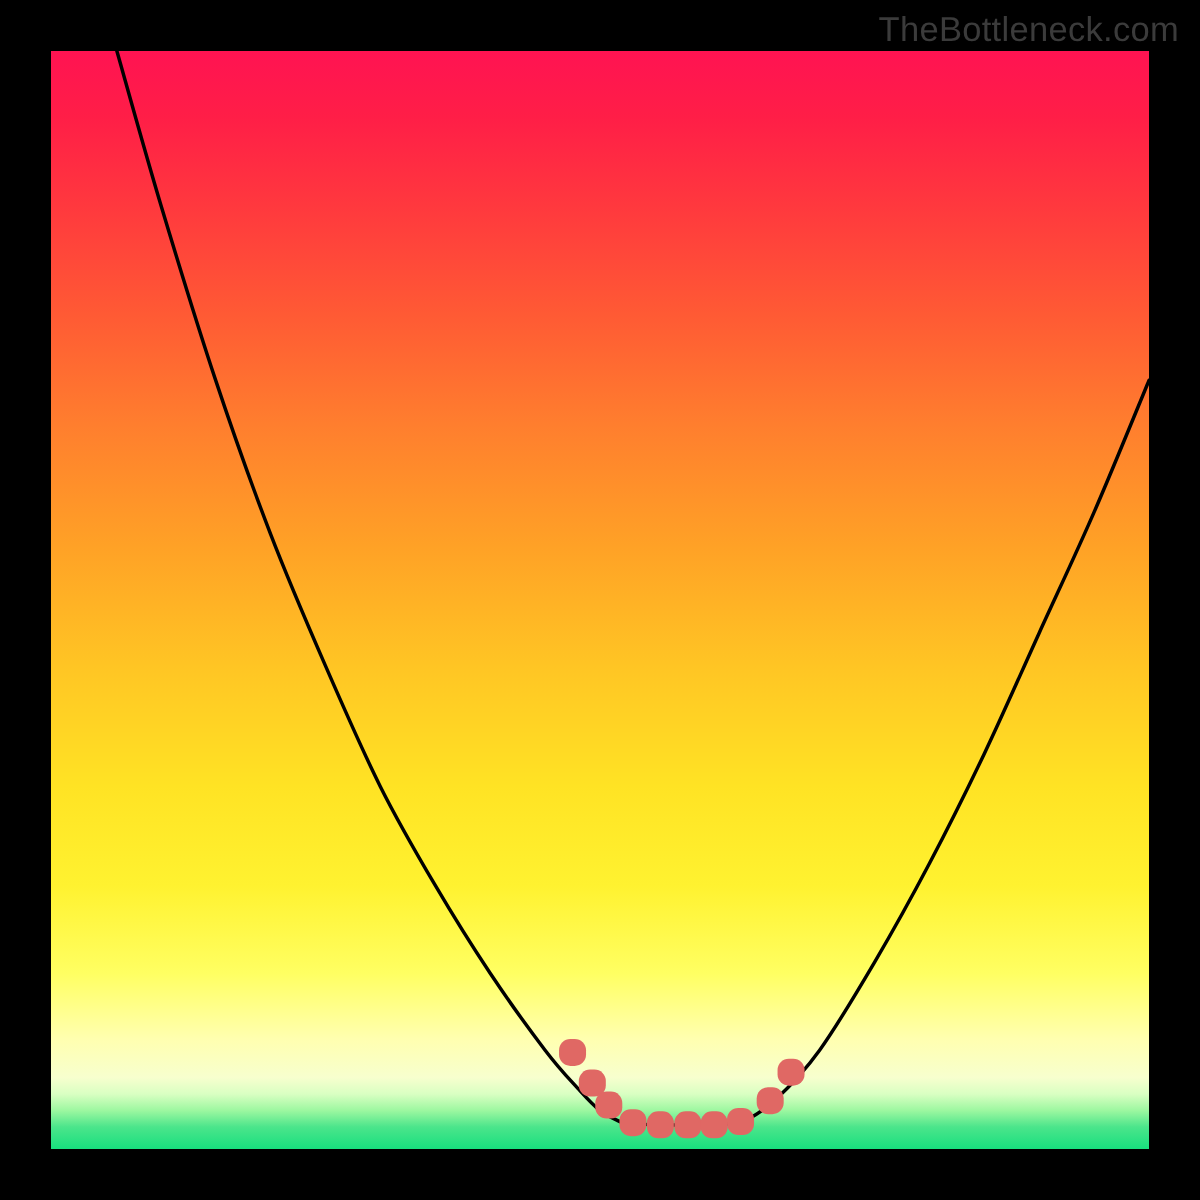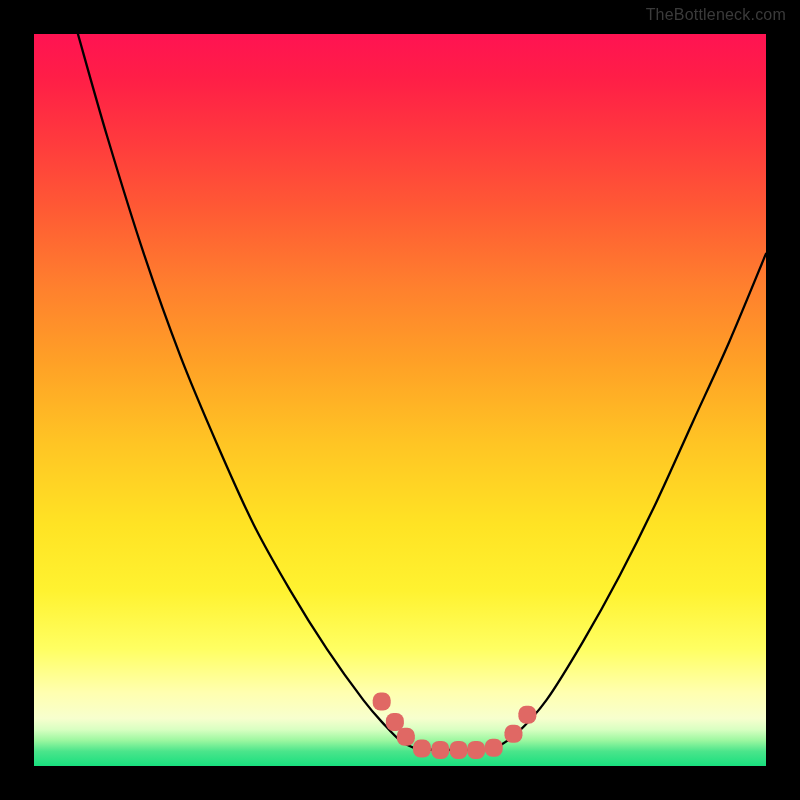--- a/index.html
+++ b/index.html
@@ -43,21 +43,21 @@
       #4be58b 98%,
       #18df7e 100%
     );
     overflow: hidden;
   }
   .watermark {
     position: absolute;
     top: 6px;
     right: 14px;
     color: #3b3b3b;
-    font-size: 16px;
+    font-size: 23px;
     font-weight: 400;
     letter-spacing: 0.2px;
     user-select: none;
   }
   svg.curves {
     position: absolute;
     inset: 0;
     width: 100%;
     height: 100%;
   }

